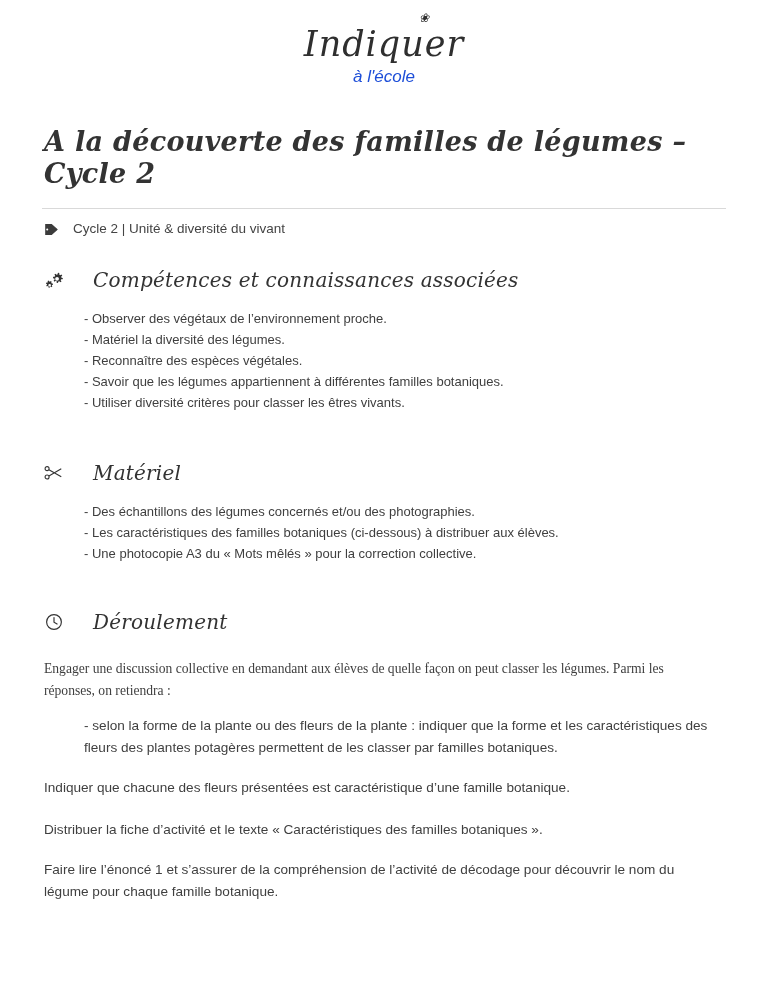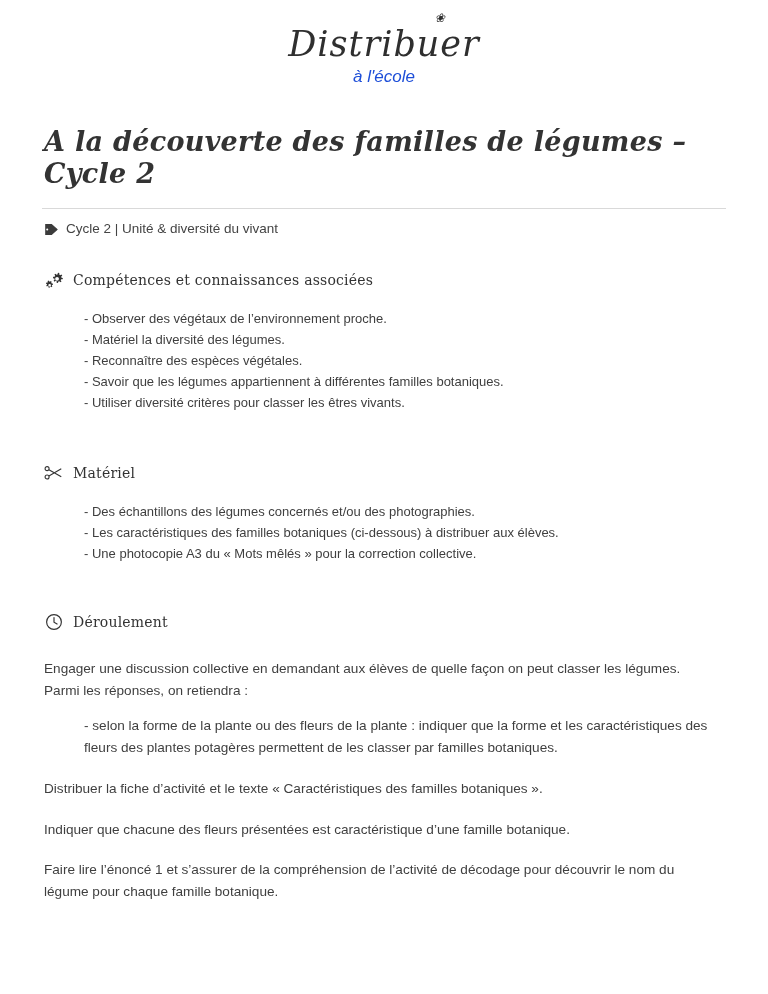--- a/index.html
+++ b/index.html
@@ -74,21 +74,21 @@
   }
 
   
   .meta {
     margin-top: 11px;
     font-size: 13.5px;
     line-height: 18px;
     color: #444;
     display: flex;
     align-items: center;
-    gap: 7px;
+    gap: 14px;
     padding-left: 2px;
   }
   .tag-icon {
     display: inline-block;
     width: 15px;
     height: 13px;
     position: relative;
     flex: 0 0 auto;
   }
   .tag-icon svg { display: block; }
@@ -107,24 +107,26 @@
     width: 20px;
     height: 20px;
     flex: 0 0 auto;
     display: flex;
     align-items: center;
     justify-content: center;
     color: #333;
   }
   .section-title {
     font-family: "DejaVu Serif", serif;
-    font-size: 14px;
+    font-style: italic;
+    font-size: 20px;
     line-height: 24px;
     color: #333333;
     letter-spacing: 0.2px;
+    margin-left: 20px;
   }
 
   
   .bullets {
     margin: 16px 0 0 0;
     padding: 0 0 0 42px;
     list-style: none;
   }
   .bullets li {
     font-size: 13px;
@@ -136,21 +138,21 @@
 
   
   .para {
     margin-top: 14px;
     font-size: 13.6px;
     line-height: 21.5px;
     color: #3f3f3f;
     max-width: 665px;
     padding-left: 2px;
   }
-  .para.first { margin-top: 24px; }
+  .para.first { margin-top: 24px; font-family: Liberation Serif, serif; }
 
   .sub-list {
     margin: 14px 0 0 0;
     padding: 0 0 0 42px;
     list-style: none;
     max-width: 700px;
   }
   .sub-list li {
     font-size: 13.6px;
     line-height: 21.5px;
@@ -159,21 +161,21 @@
   }
 </style>
 </head>
 <body>
 
 <div class="page">
 
   <div class="logo">
     <div class="logo-line1">
       <span class="logo-flower">❀</span>
-      <span>Distribuer</span>
+      <span>Indiquer</span>
     </div>
     <div class="logo-line2">à l'école</div>
   </div>
 
   <h1 class="doc-title">A la découverte des familles de légumes – Cycle 2</h1>
   <hr class="title-rule">
 
   <div class="meta">
     <span class="tag-icon">
       <svg viewBox="0 0 16 14" width="15" height="13" aria-hidden="true">
@@ -236,18 +238,18 @@
       </span>
       <span class="section-title">Déroulement</span>
     </div>
 
     <p class="para first">Engager une discussion collective en demandant aux élèves de quelle façon on peut classer les légumes. Parmi les réponses, on retiendra :</p>
 
     <ul class="sub-list">
       <li>- selon la forme de la plante ou des fleurs de la plante : indiquer que la forme et les caractéristiques des fleurs des plantes potagères permettent de les classer par familles botaniques.</li>
     </ul>
 
+    <p class="para" style="margin-top:19px;">Indiquer que chacune des fleurs présentées est caractéristique d’une famille botanique.</p>
     <p class="para" style="margin-top:20px;">Distribuer la fiche d’activité et le texte « Caractéristiques des familles botaniques ».</p>
-    <p class="para" style="margin-top:19px;">Indiquer que chacune des fleurs présentées est caractéristique d’une famille botanique.</p>
     <p class="para" style="margin-top:19px;">Faire lire l’énoncé 1 et s’assurer de la compréhension de l’activité de décodage pour découvrir le nom du légume pour chaque famille botanique.</p>
   </div>
 
 </div>
 
 </body></html>

